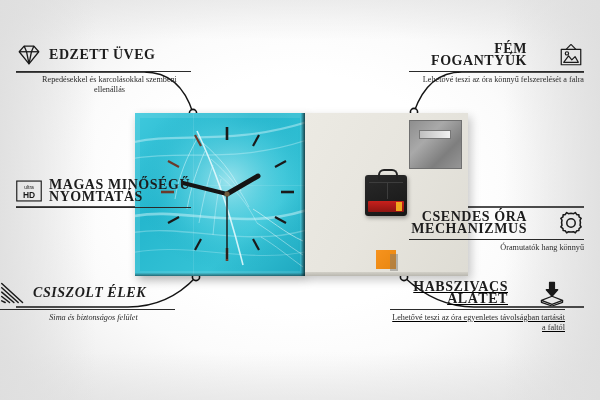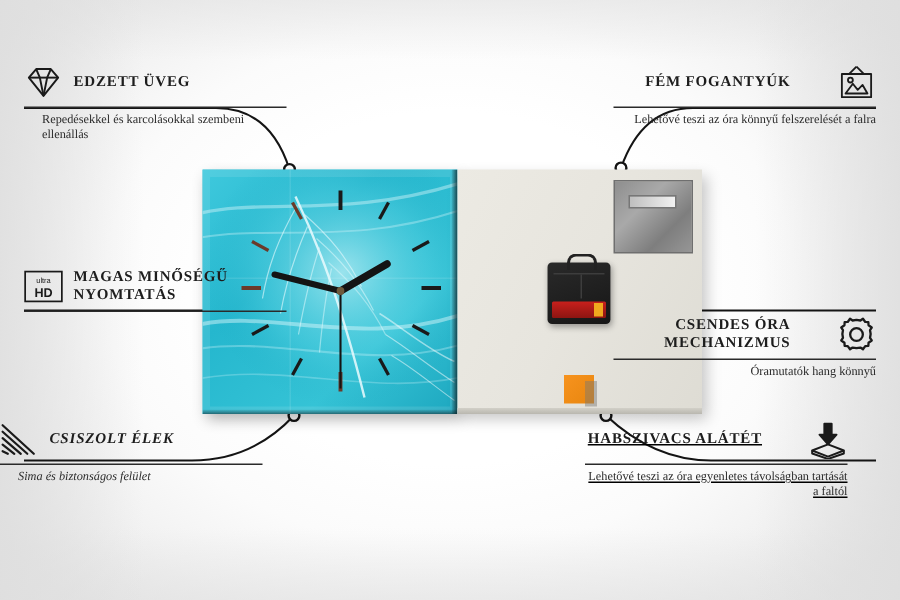--- a/index.html
+++ b/index.html
@@ -26,32 +26,32 @@
 
   
   #wires{position:absolute;left:0;top:0;width:600px;height:400px;}
 
   
   .feat{position:absolute;width:175px;}
   .feat .row{display:flex;align-items:center;gap:7px;}
   .feat.left .row{justify-content:flex-start;}
   .feat.right .row{justify-content:flex-end;gap:31px;}
   .feat .ttl{
-    font-size:10px;letter-spacing:.55px;color:#1d1d1d;
+    font-size:14px;letter-spacing:.55px;color:#1d1d1d;
     line-height:12.5px;font-weight:700;text-transform:uppercase;
     font-family:"Liberation Serif",serif;
   }
   .feat.left .ttl{text-align:left;}
   .feat.right .ttl{text-align:right;}
   .feat .rule{height:1px;background:#2a2a2a;margin:3px 0 3px;width:100%;}
   .feat .desc{
     font-size:8.2px;line-height:10px;color:#2b2b2b;
     font-family:"Liberation Serif",serif;
   }
-  .feat.left .desc{text-align:left;margin-left:12px;}
+  .feat.left .desc{text-align:center;margin-left:12px;}
   .feat.right .desc{text-align:right;}
   .ic{width:26px;height:26px;flex:0 0 26px;display:block;}
 
   
   #front{
     position:absolute;left:135px;top:113px;width:170px;height:163px;
     box-shadow:3px 4px 9px rgba(0,0,0,.30);
     overflow:hidden;background:#2cc0d6;
   }
   .feather{position:absolute;inset:0;}

